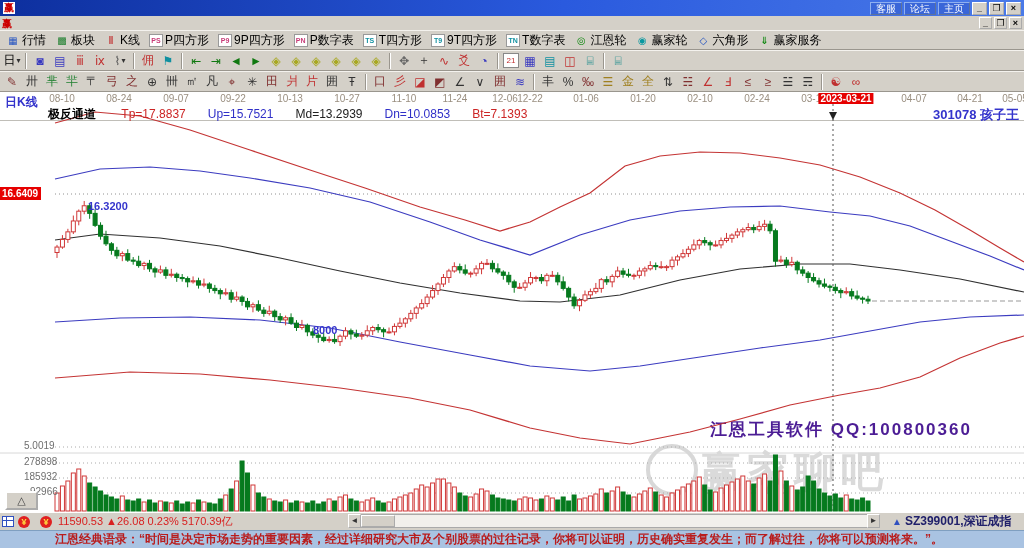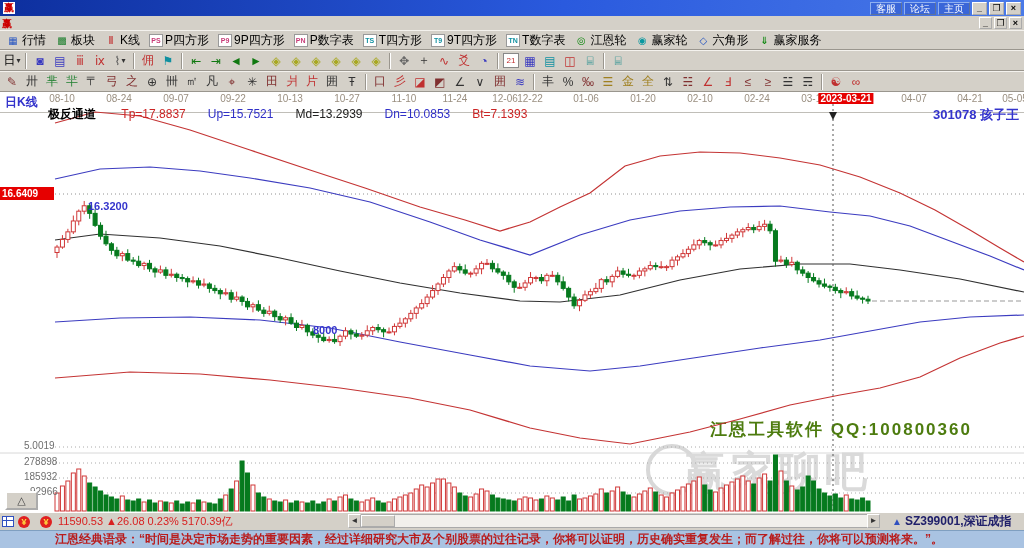--- a/index.html
+++ b/index.html
@@ -22,29 +22,29 @@
 .tbr1{height:20px}.tbr2{height:21px}.tbr3{height:21px}
 .tb1-btn{display:flex;align-items:center;height:18px;padding:0 4px;margin-right:1px;cursor:pointer;white-space:nowrap}
 .tb1-ico{display:inline-block;width:14px;height:13px;font-size:10px;line-height:13px;text-align:center;font-weight:bold;margin-right:2px}
 .tb1-ico.box{background:#fff;border:1px solid #999;font-size:7px;line-height:11px}
 .tb1-lbl{font-size:12px}
 .ico-btn{width:18px;height:17px;display:flex;align-items:center;justify-content:center;font-size:12px;margin:0 1px;cursor:pointer;flex:none}
 .ico-sep{width:2px;height:16px;border-left:1px solid #9a968e;border-right:1px solid #fff;margin:0 3px;flex:none}
 .drop{font-size:8px;color:#333;margin-left:1px}
 
 #chart{position:absolute;left:0;top:92px;width:1024px;height:420px;background:#fff;overflow:hidden}
-#dates{position:absolute;left:0;top:1px;width:1024px;height:20px;border-bottom:1px solid #c0beb8;font-size:10px;color:#9a8f80}
+#dates{position:absolute;left:0;top:1px;width:1024px;height:28px;border-bottom:1px solid #c0beb8;font-size:10px;color:#9a8f80}
 .dlab{position:absolute;top:0;transform:translateX(-50%);white-space:nowrap}
 .dlab.hl{background:#e60000;color:#fff;padding:0 2px;font-weight:bold;z-index:3}
 .ovl{position:absolute;white-space:nowrap;z-index:4}
-#wm1{position:absolute;left:710px;top:326px;font-size:17px;font-weight:bold;color:#4d7c0f;letter-spacing:2px;z-index:1}
-#wm2{position:absolute;left:684px;top:352px;font-size:42px;font-weight:bold;color:#dadada;letter-spacing:5px;z-index:1}
+#wm1{position:absolute;left:710px;top:326px;font-size:17px;font-weight:bold;color:#4c1d95;letter-spacing:2px;z-index:1}
+#wm2{position:absolute;left:700px;top:352px;font-size:42px;font-weight:bold;color:#dadada;letter-spacing:5px;z-index:1}
 #wm2c{position:absolute;left:646px;top:352px;width:52px;height:52px;border:4px solid #d8d8d8;border-radius:50%;z-index:1}
 #ksvg{position:absolute;left:0;top:0;z-index:2}
-#minbox{position:absolute;left:0;top:95px;width:54px;height:13px;background:#e60000;color:#fff;font-size:10px;font-weight:bold;line-height:13px;padding-left:2px;z-index:4}
+#minbox{position:absolute;left:0;top:95px;width:41px;height:13px;background:#e60000;color:#fff;font-size:10px;font-weight:bold;line-height:13px;padding-left:2px;z-index:4}
 .bluetag{color:#3434cc;font-size:11px;font-weight:bold}
 .axlab{color:#6e6e6e;font-size:10px}
 #cornerbtn{position:absolute;left:5px;top:399px;width:33px;height:19px;background:#d4d0c8;border:2px outset #fff;z-index:5;display:flex;align-items:center;justify-content:center;font-size:11px;color:#444;cursor:pointer}
 
 #statusbar{position:absolute;left:0;top:512px;width:1024px;height:18px;background:#d4d0c8;border-top:1px solid #fff;display:flex;align-items:center;font-size:11px}
 .sico{flex:none;margin:0 2px}
 .grid-ico{width:12px;height:11px;border:1px solid #3050c0;background:linear-gradient(#fff,#fff);position:relative}
 .grid-ico:before{content:"";position:absolute;left:3px;top:0;bottom:0;width:1px;background:#3050c0}
 .grid-ico:after{content:"";position:absolute;left:0;right:0;top:3px;height:1px;background:#3050c0}
 .coin{width:12px;height:12px;border-radius:50%;background:#e02020;color:#ffe040;font-size:9px;line-height:12px;text-align:center;font-weight:bold}

